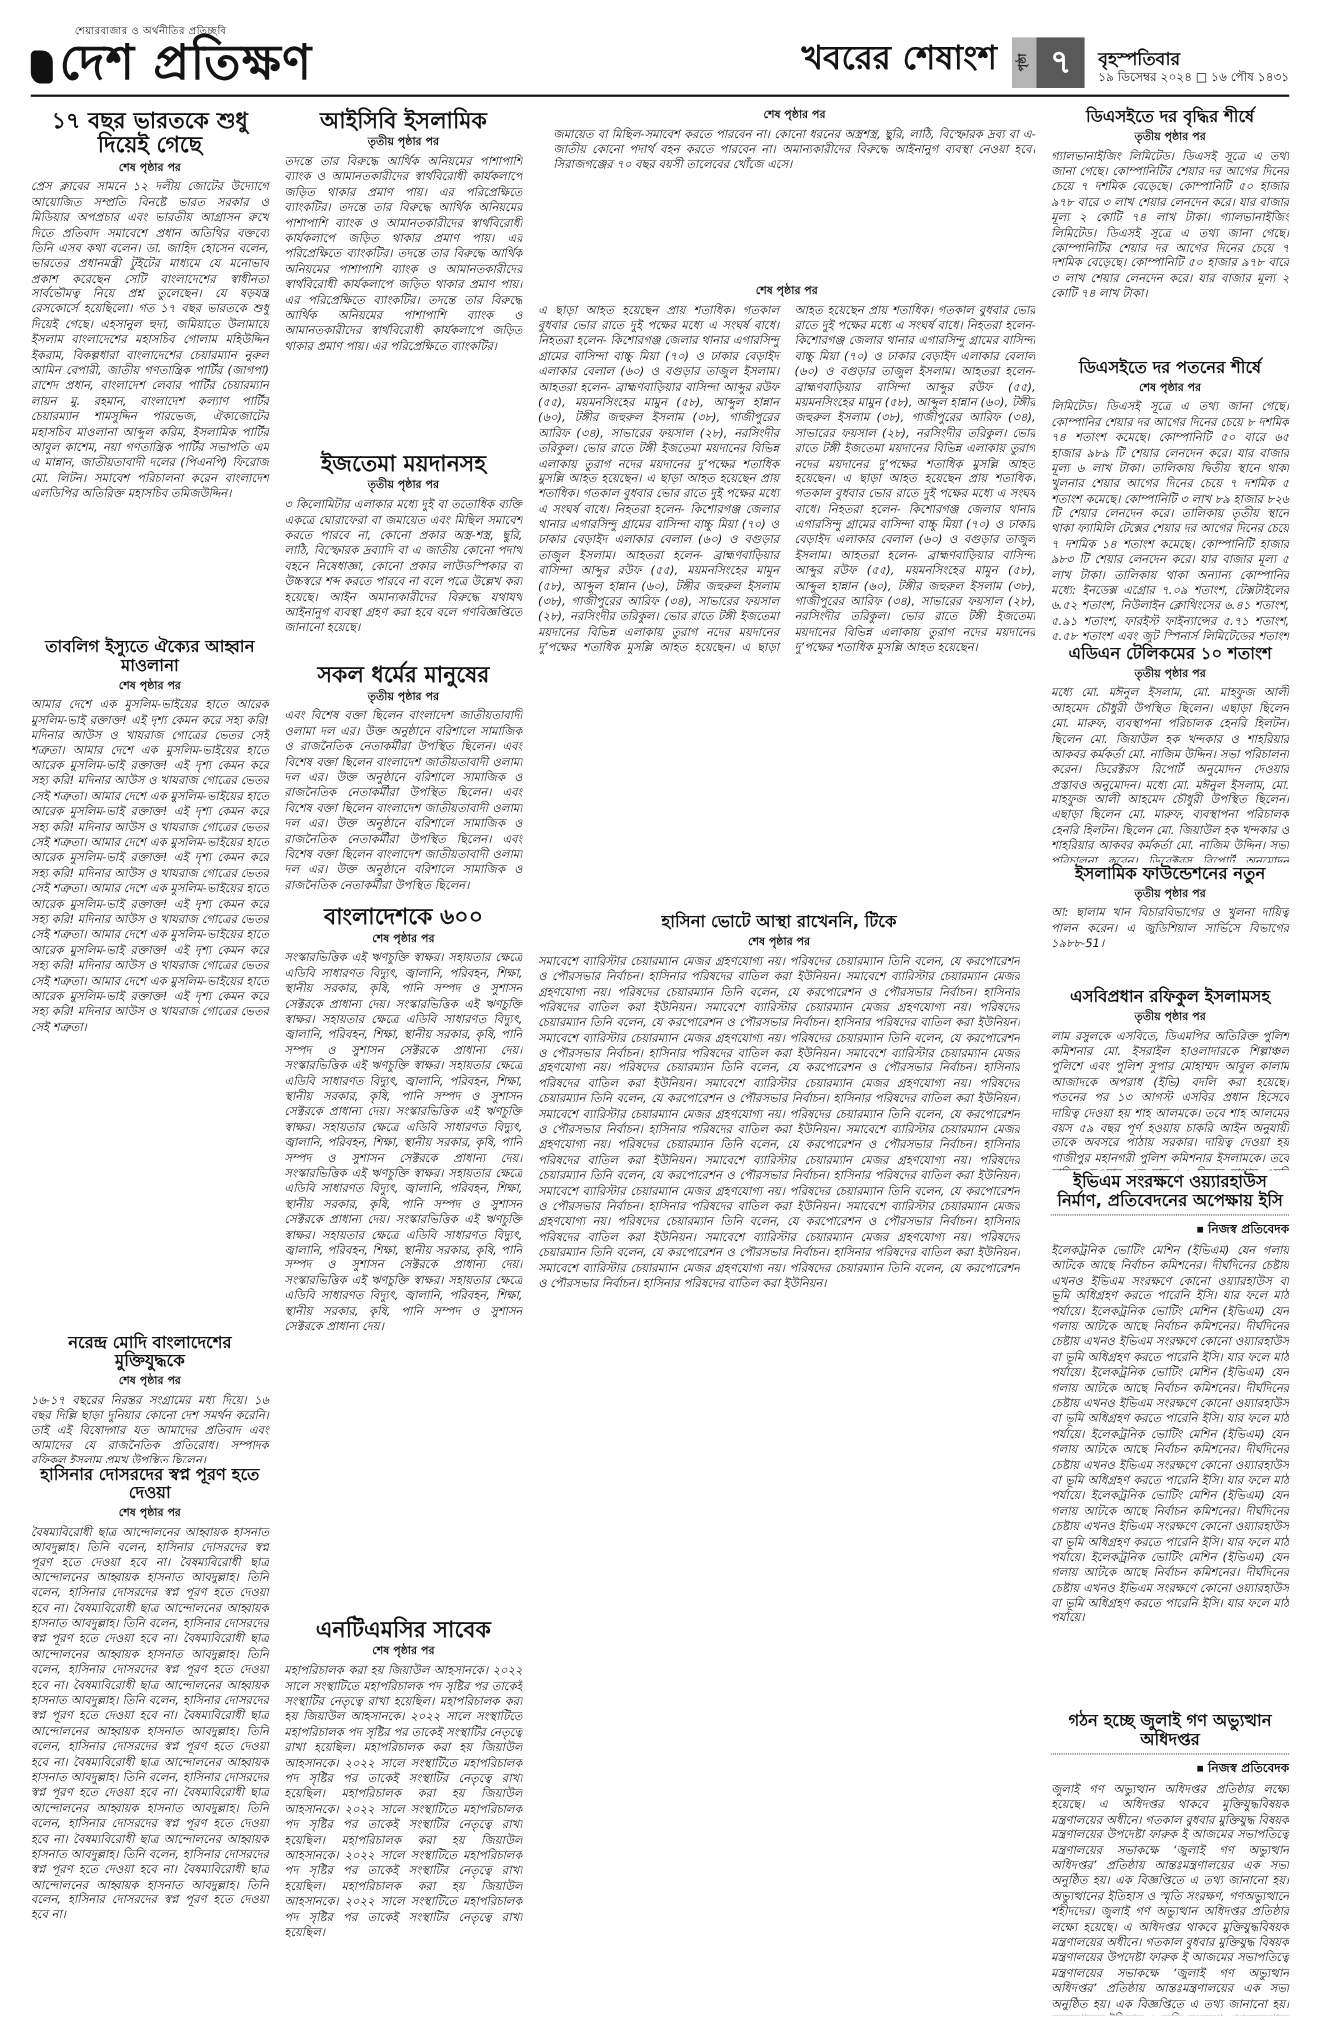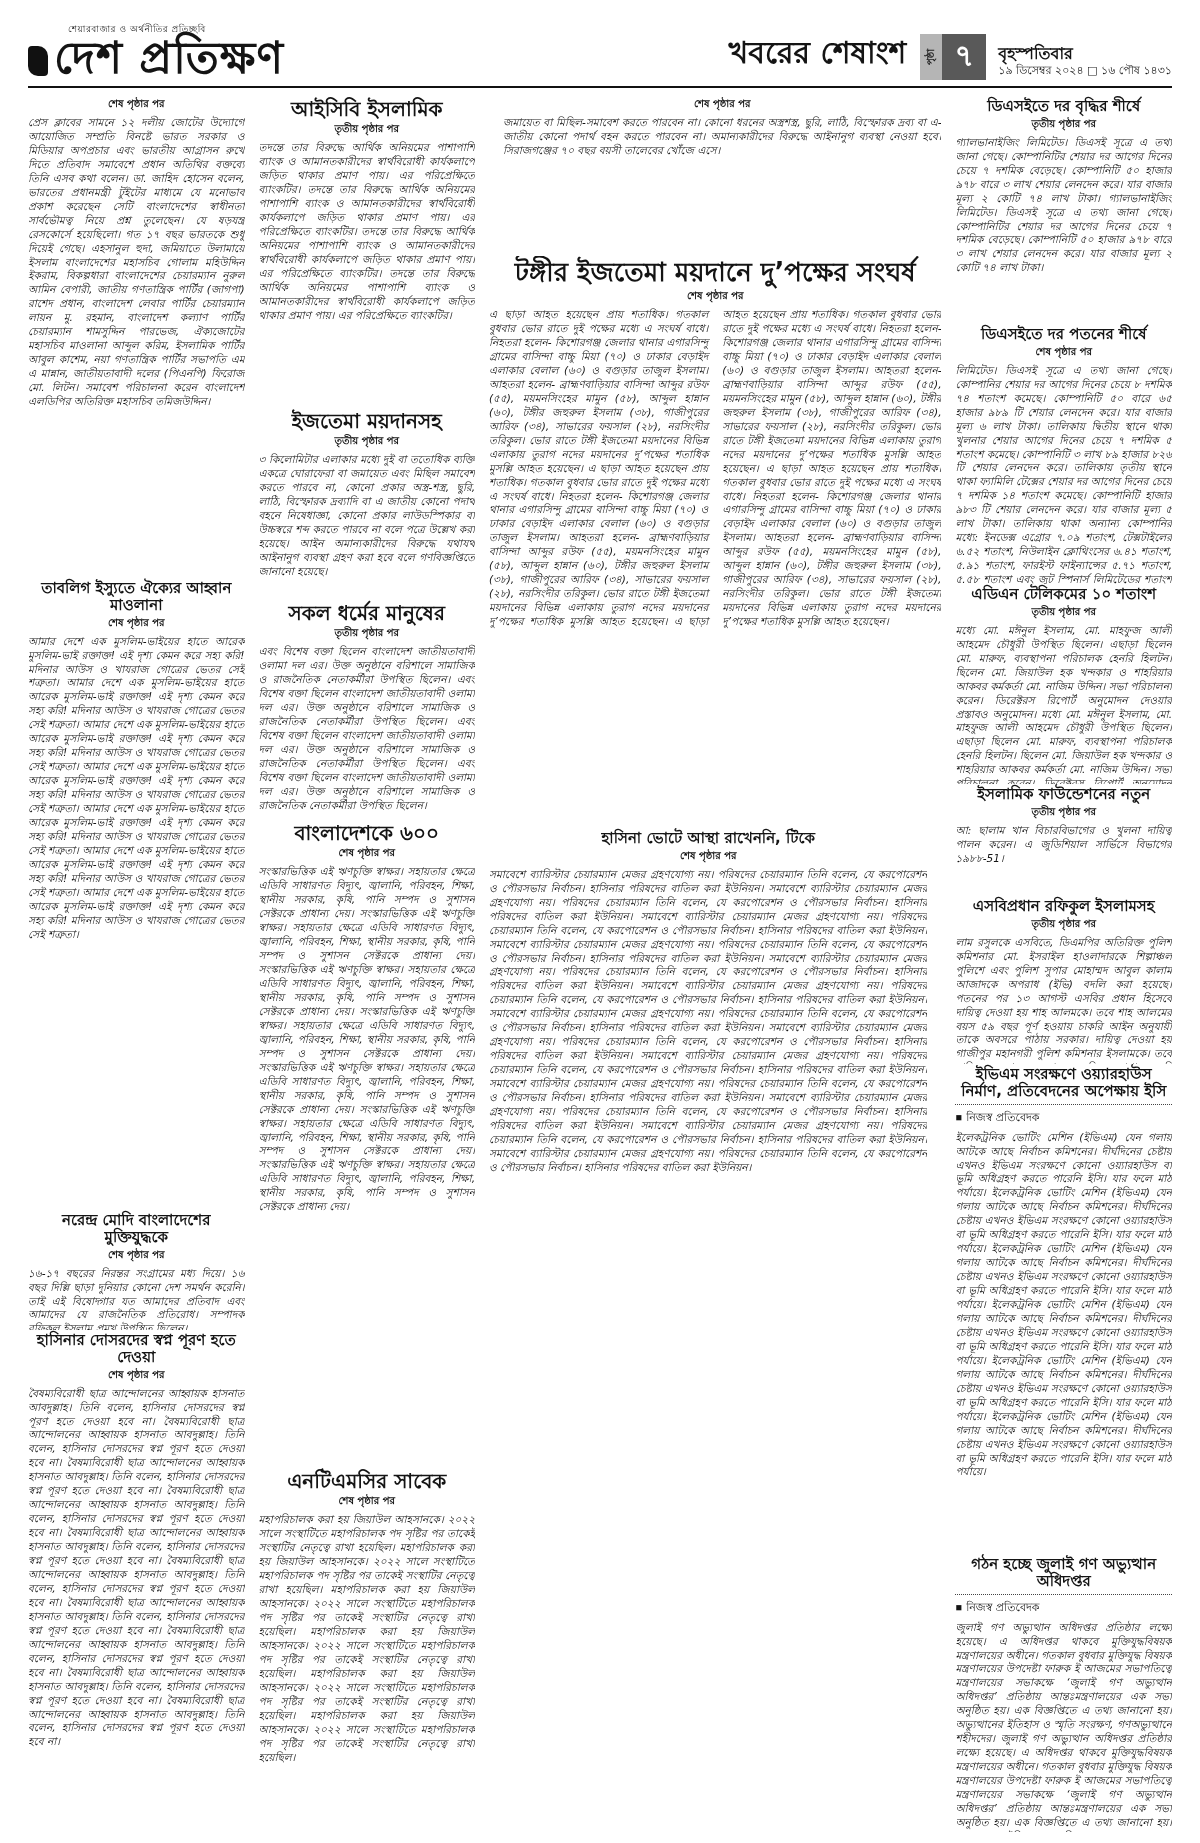--- a/index.html
+++ b/index.html
@@ -31,21 +31,21 @@
   .article{overflow:hidden;box-sizing:border-box;padding-bottom:6px;}
   .hl{font-weight:bold;text-align:center;line-height:1.12;margin:2px 0 1px 0;font-size:20px;}
   .hl.small{font-size:15px;}
   .hl.wide{font-size:26px;}
   .marker{font-size:10px;font-weight:bold;text-align:center;margin-bottom:3px;}
   .body{font-size:10.5px;line-height:1.33;text-align:justify;text-justify:inter-word;word-break:break-word;font-style:italic;}
   .body.two{column-count:2;column-gap:14px;}
   .rowflex{display:flex;gap:14px;}
   .rowflex>div{flex:1 1 0;min-width:0;}
   .dotrule{border-top:1.5px dotted #444;margin:4px 0;}
-  .byline{text-align:left;font-size:11px;font-weight:normal;margin:2px 0 3px 0;}
+  .byline{text-align:right;font-size:11px;font-weight:bold;margin:2px 0 3px 0;}
   .byline .sq{font-size:8px;vertical-align:middle;margin-right:4px;}
 </style>
 </head>
 <body>
 
 <div class="sheet">
 
   <header class="hdr">
     <div class="masthead">
       <div class="emblem"></div>
@@ -64,20 +64,21 @@
       <div class="day">বৃহস্পতিবার</div>
       <div class="dline">১৯ ডিসেম্বর ২০২৪ □ ১৬ পৌষ ১৪৩১</div>
     </div>
   </header>
   <div class="hrule"></div>
 
   <main class="cols">
 
     <section class="col">
       <article class="article" style="height:482px">
+        <h2 class="hl">১৭ বছর ভারতকে শুধু দিয়েই গেছে</h2>
         <div class="marker">শেষ পৃষ্ঠার পর</div>
         <div class="body">প্রেস ক্লাবের সামনে ১২ দলীয় জোটের উদ্যোগে আয়োজিত সম্প্রতি বিনষ্টে ভারত সরকার ও মিডিয়ার অপপ্রচার এবং ভারতীয় আগ্রাসন রুখে দিতে প্রতিবাদ সমাবেশে প্রধান অতিথির বক্তব্যে তিনি এসব কথা বলেন। ডা. জাহিদ হোসেন বলেন, ভারতের প্রধানমন্ত্রী টুইটের মাধ্যমে যে মনোভাব প্রকাশ করেছেন সেটি বাংলাদেশের স্বাধীনতা সার্বভৌমত্ব নিয়ে প্রশ্ন তুলেছেন। যে ষড়যন্ত্র রেসকোর্সে হয়েছিলো। গত ১৭ বছর ভারতকে শুধু দিয়েই গেছে। এহসানুল হুদা, জমিয়াতে উলামায়ে ইসলাম বাংলাদেশের মহাসচিব গোলাম মহিউদ্দিন ইকরাম, বিকল্পধারা বাংলাদেশের চেয়ারম্যান নুরুল আমিন বেপারী, জাতীয় গণতান্ত্রিক পার্টির (জাগপা) রাশেদ প্রধান, বাংলাদেশ লেবার পার্টির চেয়ারম্যান লায়ন মু. রহমান, বাংলাদেশ কল্যাণ পার্টির চেয়ারম্যান শামসুদ্দিন পারভেজ, ঐক্যজোটের মহাসচিব মাওলানা আব্দুল করিম, ইসলামিক পার্টির আবুল কাশেম, নয়া গণতান্ত্রিক পার্টির সভাপতি এম এ মান্নান, জাতীয়তাবাদী দলের (পিএনপি) ফিরোজ মো. লিটন। সমাবেশ পরিচালনা করেন বাংলাদেশ এলডিপির অতিরিক্ত মহাসচিব তমিজউদ্দিন।</div>
       </article>
       <article class="article" style="height:632px">
         <h2 class="hl small">তাবলিগ ইস্যুতে ঐক্যের আহ্বান মাওলানা</h2>
         <div class="marker">শেষ পৃষ্ঠার পর</div>
         <div class="body">আমার দেশে এক মুসলিম-ভাইয়ের হাতে আরেক মুসলিম-ভাই রক্তাক্ত! এই দৃশ্য কেমন করে সহ্য করি! মদিনার আউস ও খাযরাজ গোত্রের ভেতর সেই শত্রুতা। আমার দেশে এক মুসলিম-ভাইয়ের হাতে আরেক মুসলিম-ভাই রক্তাক্ত! এই দৃশ্য কেমন করে সহ্য করি! মদিনার আউস ও খাযরাজ গোত্রের ভেতর সেই শত্রুতা। আমার দেশে এক মুসলিম-ভাইয়ের হাতে আরেক মুসলিম-ভাই রক্তাক্ত! এই দৃশ্য কেমন করে সহ্য করি! মদিনার আউস ও খাযরাজ গোত্রের ভেতর সেই শত্রুতা। আমার দেশে এক মুসলিম-ভাইয়ের হাতে আরেক মুসলিম-ভাই রক্তাক্ত! এই দৃশ্য কেমন করে সহ্য করি! মদিনার আউস ও খাযরাজ গোত্রের ভেতর সেই শত্রুতা। আমার দেশে এক মুসলিম-ভাইয়ের হাতে আরেক মুসলিম-ভাই রক্তাক্ত! এই দৃশ্য কেমন করে সহ্য করি! মদিনার আউস ও খাযরাজ গোত্রের ভেতর সেই শত্রুতা। আমার দেশে এক মুসলিম-ভাইয়ের হাতে আরেক মুসলিম-ভাই রক্তাক্ত! এই দৃশ্য কেমন করে সহ্য করি! মদিনার আউস ও খাযরাজ গোত্রের ভেতর সেই শত্রুতা। আমার দেশে এক মুসলিম-ভাইয়ের হাতে আরেক মুসলিম-ভাই রক্তাক্ত! এই দৃশ্য কেমন করে সহ্য করি! মদিনার আউস ও খাযরাজ গোত্রের ভেতর সেই শত্রুতা।</div>
       </article>
       <article class="article" style="height:120px">
         <h2 class="hl small">নরেন্দ্র মোদি বাংলাদেশের মুক্তিযুদ্ধকে</h2>
@@ -123,21 +124,20 @@
       <div class="rowflex" style="height:160px">
         <div class="article">
           <div class="body">সেনাবাহিনীর গোয়েন্দা সংস্থার মহাপরিচালক করা হয় জিয়াউল আহসানকে। ২০২২ সালে সংস্থাটিতে মহাপরিচালক পদ সৃষ্টির পর তাকেই সংস্থাটির নেতৃত্বে রাখা হয়েছিল। সেনাবাহিনীর গোয়েন্দা সংস্থার মহাপরিচালক করা হয় জিয়াউল আহসানকে। ২০২২ সালে সংস্থাটিতে মহাপরিচালক পদ সৃষ্টির পর তাকেই সংস্থাটির নেতৃত্বে রাখা হয়েছিল।</div>
         </div>
         <article class="article">
           <div class="marker">শেষ পৃষ্ঠার পর</div>
           <div class="body">জমায়েত বা মিছিল-সমাবেশ করতে পারবেন না। কোনো ধরনের অস্ত্রশস্ত্র, ছুরি, লাঠি, বিস্ফোরক দ্রব্য বা এ-জাতীয় কোনো পদার্থ বহন করতে পারবেন না। অমান্যকারীদের বিরুদ্ধে আইনানুগ ব্যবস্থা নেওয়া হবে। সিরাজগঞ্জের ৭০ বছর বয়সী তালেবের খোঁজে এসে।</div>
         </article>
       </div>
       <article class="article" style="height:572px">
-        <h2 class="hl wide">টঙ্গীর ইজতেমা ময়দানে দু’পক্ষের সংঘর্ষ</h2>
         <div class="marker">শেষ পৃষ্ঠার পর</div>
         <div class="body two">এ ছাড়া আহত হয়েছেন প্রায় শতাধিক। গতকাল বুধবার ভোর রাতে দুই পক্ষের মধ্যে এ সংঘর্ষ বাধে। নিহতরা হলেন- কিশোরগঞ্জ জেলার থানার এগারসিন্দু গ্রামের বাসিন্দা বাচ্চু মিয়া (৭০) ও ঢাকার বেড়াইদ এলাকার বেলাল (৬০) ও বগুড়ার তাজুল ইসলাম। আহতরা হলেন- ব্রাহ্মণবাড়িয়ার বাসিন্দা আব্দুর রউফ (৫৫), ময়মনসিংহের মামুন (৫৮), আব্দুল হান্নান (৬০), টঙ্গীর জহুরুল ইসলাম (৩৮), গাজীপুরের আরিফ (৩৪), সাভারের ফয়সাল (২৮), নরসিংদীর তরিকুল। ভোর রাতে টঙ্গী ইজতেমা ময়দানের বিভিন্ন এলাকায় তুরাগ নদের ময়দানের দু’পক্ষের শতাধিক মুসল্লি আহত হয়েছেন। এ ছাড়া আহত হয়েছেন প্রায় শতাধিক। গতকাল বুধবার ভোর রাতে দুই পক্ষের মধ্যে এ সংঘর্ষ বাধে। নিহতরা হলেন- কিশোরগঞ্জ জেলার থানার এগারসিন্দু গ্রামের বাসিন্দা বাচ্চু মিয়া (৭০) ও ঢাকার বেড়াইদ এলাকার বেলাল (৬০) ও বগুড়ার তাজুল ইসলাম। আহতরা হলেন- ব্রাহ্মণবাড়িয়ার বাসিন্দা আব্দুর রউফ (৫৫), ময়মনসিংহের মামুন (৫৮), আব্দুল হান্নান (৬০), টঙ্গীর জহুরুল ইসলাম (৩৮), গাজীপুরের আরিফ (৩৪), সাভারের ফয়সাল (২৮), নরসিংদীর তরিকুল। ভোর রাতে টঙ্গী ইজতেমা ময়দানের বিভিন্ন এলাকায় তুরাগ নদের ময়দানের দু’পক্ষের শতাধিক মুসল্লি আহত হয়েছেন। এ ছাড়া আহত হয়েছেন প্রায় শতাধিক। গতকাল বুধবার ভোর রাতে দুই পক্ষের মধ্যে এ সংঘর্ষ বাধে। নিহতরা হলেন- কিশোরগঞ্জ জেলার থানার এগারসিন্দু গ্রামের বাসিন্দা বাচ্চু মিয়া (৭০) ও ঢাকার বেড়াইদ এলাকার বেলাল (৬০) ও বগুড়ার তাজুল ইসলাম। আহতরা হলেন- ব্রাহ্মণবাড়িয়ার বাসিন্দা আব্দুর রউফ (৫৫), ময়মনসিংহের মামুন (৫৮), আব্দুল হান্নান (৬০), টঙ্গীর জহুরুল ইসলাম (৩৮), গাজীপুরের আরিফ (৩৪), সাভারের ফয়সাল (২৮), নরসিংদীর তরিকুল। ভোর রাতে টঙ্গী ইজতেমা ময়দানের বিভিন্ন এলাকায় তুরাগ নদের ময়দানের দু’পক্ষের শতাধিক মুসল্লি আহত হয়েছেন। এ ছাড়া আহত হয়েছেন প্রায় শতাধিক। গতকাল বুধবার ভোর রাতে দুই পক্ষের মধ্যে এ সংঘর্ষ বাধে। নিহতরা হলেন- কিশোরগঞ্জ জেলার থানার এগারসিন্দু গ্রামের বাসিন্দা বাচ্চু মিয়া (৭০) ও ঢাকার বেড়াইদ এলাকার বেলাল (৬০) ও বগুড়ার তাজুল ইসলাম। আহতরা হলেন- ব্রাহ্মণবাড়িয়ার বাসিন্দা আব্দুর রউফ (৫৫), ময়মনসিংহের মামুন (৫৮), আব্দুল হান্নান (৬০), টঙ্গীর জহুরুল ইসলাম (৩৮), গাজীপুরের আরিফ (৩৪), সাভারের ফয়সাল (২৮), নরসিংদীর তরিকুল। ভোর রাতে টঙ্গী ইজতেমা ময়দানের বিভিন্ন এলাকায় তুরাগ নদের ময়দানের দু’পক্ষের শতাধিক মুসল্লি আহত হয়েছেন।</div>
       </article>
       <div class="rowflex" style="height:1000px">
         <article class="article">
           <h2 class="hl small">হাসিনা ভোটে আস্থা রাখেননি, টিকে</h2>
           <div class="marker">শেষ পৃষ্ঠার পর</div>
           <div class="body">সমাবেশে ব্যারিস্টার চেয়ারম্যান মেজর গ্রহণযোগ্য নয়। পরিষদের চেয়ারম্যান তিনি বলেন, যে করপোরেশন ও পৌরসভার নির্বাচন। হাসিনার পরিষদের বাতিল করা ইউনিয়ন। সমাবেশে ব্যারিস্টার চেয়ারম্যান মেজর গ্রহণযোগ্য নয়। পরিষদের চেয়ারম্যান তিনি বলেন, যে করপোরেশন ও পৌরসভার নির্বাচন। হাসিনার পরিষদের বাতিল করা ইউনিয়ন। সমাবেশে ব্যারিস্টার চেয়ারম্যান মেজর গ্রহণযোগ্য নয়। পরিষদের চেয়ারম্যান তিনি বলেন, যে করপোরেশন ও পৌরসভার নির্বাচন। হাসিনার পরিষদের বাতিল করা ইউনিয়ন। সমাবেশে ব্যারিস্টার চেয়ারম্যান মেজর গ্রহণযোগ্য নয়। পরিষদের চেয়ারম্যান তিনি বলেন, যে করপোরেশন ও পৌরসভার নির্বাচন। হাসিনার পরিষদের বাতিল করা ইউনিয়ন। সমাবেশে ব্যারিস্টার চেয়ারম্যান মেজর গ্রহণযোগ্য নয়। পরিষদের চেয়ারম্যান তিনি বলেন, যে করপোরেশন ও পৌরসভার নির্বাচন। হাসিনার পরিষদের বাতিল করা ইউনিয়ন। সমাবেশে ব্যারিস্টার চেয়ারম্যান মেজর গ্রহণযোগ্য নয়। পরিষদের চেয়ারম্যান তিনি বলেন, যে করপোরেশন ও পৌরসভার নির্বাচন। হাসিনার পরিষদের বাতিল করা ইউনিয়ন। সমাবেশে ব্যারিস্টার চেয়ারম্যান মেজর গ্রহণযোগ্য নয়। পরিষদের চেয়ারম্যান তিনি বলেন, যে করপোরেশন ও পৌরসভার নির্বাচন। হাসিনার পরিষদের বাতিল করা ইউনিয়ন। সমাবেশে ব্যারিস্টার চেয়ারম্যান মেজর গ্রহণযোগ্য নয়। পরিষদের চেয়ারম্যান তিনি বলেন, যে করপোরেশন ও পৌরসভার নির্বাচন। হাসিনার পরিষদের বাতিল করা ইউনিয়ন। সমাবেশে ব্যারিস্টার চেয়ারম্যান মেজর গ্রহণযোগ্য নয়। পরিষদের চেয়ারম্যান তিনি বলেন, যে করপোরেশন ও পৌরসভার নির্বাচন। হাসিনার পরিষদের বাতিল করা ইউনিয়ন। সমাবেশে ব্যারিস্টার চেয়ারম্যান মেজর গ্রহণযোগ্য নয়। পরিষদের চেয়ারম্যান তিনি বলেন, যে করপোরেশন ও পৌরসভার নির্বাচন। হাসিনার পরিষদের বাতিল করা ইউনিয়ন। সমাবেশে ব্যারিস্টার চেয়ারম্যান মেজর গ্রহণযোগ্য নয়। পরিষদের চেয়ারম্যান তিনি বলেন, যে করপোরেশন ও পৌরসভার নির্বাচন। হাসিনার পরিষদের বাতিল করা ইউনিয়ন। সমাবেশে ব্যারিস্টার চেয়ারম্যান মেজর গ্রহণযোগ্য নয়। পরিষদের চেয়ারম্যান তিনি বলেন, যে করপোরেশন ও পৌরসভার নির্বাচন। হাসিনার পরিষদের বাতিল করা ইউনিয়ন। সমাবেশে ব্যারিস্টার চেয়ারম্যান মেজর গ্রহণযোগ্য নয়। পরিষদের চেয়ারম্যান তিনি বলেন, যে করপোরেশন ও পৌরসভার নির্বাচন। হাসিনার পরিষদের বাতিল করা ইউনিয়ন।</div>
         </article>
         <div style="display:flex;flex-direction:column;">

